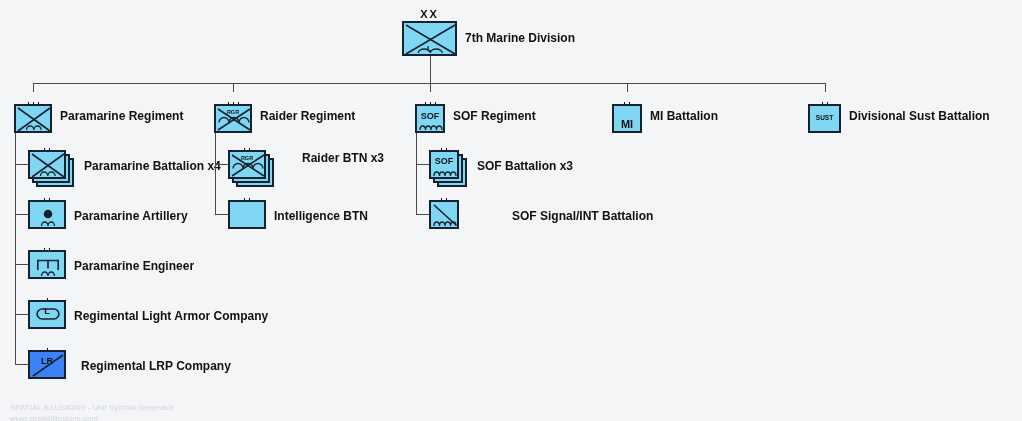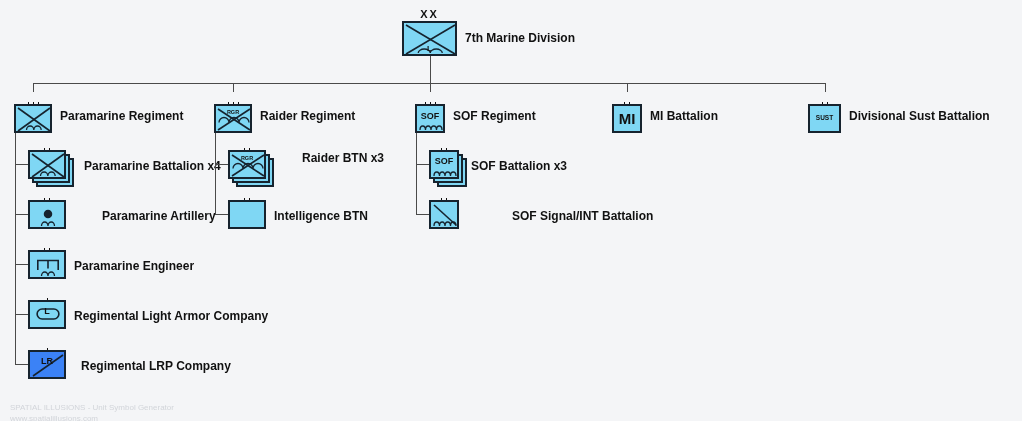--- a/index.html
+++ b/index.html
@@ -132,21 +132,21 @@
     </div>
     <div class="line hline" style="left: 15px; top: 214px; width: 13px; background: rgb(74, 74, 74);"></div>
     <div class="node" style="left: 28px; top: 200px; width: 38px; height: 29px;">
       <div class="echelon" style="left: 0px; top: -11px;"><span class="ech-tick"></span><span class="ech-tick"></span></div>
       <div class="frame" style="left: 0px; top: 0px; width: 38px; height: 29px; background: rgb(127, 215, 244); border-color: rgb(22, 35, 46);">
         <svg class="icon" width="34" height="25" viewBox="0 0 34 25" style="left: 1px; top: 1px;">
           <circle cx="17" cy="11" r="4.25" fill="#16232e"></circle>
           <path d="M 2 23 A 3.25 4 0 0 1 8.5 23 A 3.25 4 0 0 1 15 23" stroke="#16232e" stroke-width="1.3" fill="none" transform="translate(8.5,0)"></path>
         </svg>
       </div>
-      <div class="label" style="left: 46px; top: 10px; margin-left: 28px;">Paramarine Artillery</div>
+      <div class="label" style="left: 46px; top: 10px;">Paramarine Artillery</div>
     </div>
     <div class="line hline" style="left: 15px; top: 264px; width: 13px; background: rgb(74, 74, 74);"></div>
     <div class="node" style="left: 28px; top: 250px; width: 38px; height: 29px;">
       <div class="echelon" style="left: 0px; top: -11px;"><span class="ech-tick"></span><span class="ech-tick"></span></div>
       <div class="frame" style="left: 0px; top: 0px; width: 38px; height: 29px; background: rgb(127, 215, 244); border-color: rgb(22, 35, 46);">
         <svg class="icon" width="34" height="25" viewBox="0 0 34 25" style="left: 1px; top: 1px;">
           <path d="M 6.800000000000001 17 L 6.800000000000001 7.5 L 27.200000000000003 7.5 L 27.200000000000003 17" stroke="#16232e" stroke-width="1.6" fill="none"></path>
           <line x1="17" y1="7.5" x2="17" y2="15.5" stroke="#16232e" stroke-width="1.6" fill="none"></line>
           <path d="M 2 23 A 3.25 4 0 0 1 8.5 23 A 3.25 4 0 0 1 15 23" stroke="#16232e" stroke-width="1.3" fill="none" transform="translate(8.5,0)"></path>
         </svg>
@@ -226,38 +226,38 @@
     <div class="node" style="left: 429px; top: 150px; width: 30px; height: 29px;">
       <div class="echelon" style="left: 0px; top: -11px;"><span class="ech-tick"></span><span class="ech-tick"></span></div>
       <div class="stack-sh" style="left: 8px; top: 8px; width: 30px; height: 29px; background: rgb(127, 215, 244); border-color: rgb(22, 35, 46);"></div>
       <div class="stack-sh" style="left: 4px; top: 4px; width: 30px; height: 29px; background: rgb(127, 215, 244); border-color: rgb(22, 35, 46);"></div>
       <div class="frame" style="left: 0px; top: 0px; width: 30px; height: 29px; background: rgb(127, 215, 244); border-color: rgb(22, 35, 46);">
         <svg class="icon" width="26" height="25" viewBox="0 0 26 25" style="left: 1px; top: 1px;">
           <path d="M 2 23 A 2.75 4 0 0 1 7.5 23 A 2.75 4 0 0 1 13 23 A 2.75 4 0 0 1 18.5 23 A 2.75 4 0 0 1 24 23" stroke="#16232e" stroke-width="1.3" fill="none"></path>
         </svg>
         <div class="inner-text" style="top: 5px; font-size: 9px;">SOF</div>
       </div>
-      <div class="label" style="left: 42px; top: 10px; text-align: center;">SOF Battalion x3</div>
+      <div class="label" style="left: 48px; top: 10px; text-align: center;">SOF Battalion x3</div>
     </div>
     <div class="line hline" style="left: 416px; top: 214px; width: 13px; background: rgb(74, 74, 74);"></div>
     <div class="node" style="left: 429px; top: 200px; width: 30px; height: 29px;">
       <div class="echelon" style="left: 0px; top: -11px;"><span class="ech-tick"></span><span class="ech-tick"></span></div>
       <div class="frame" style="left: 0px; top: 0px; width: 30px; height: 29px; background: rgb(127, 215, 244); border-color: rgb(22, 35, 46);">
         <svg class="icon" width="26" height="25" viewBox="0 0 26 25" style="left: 1px; top: 1px;">
           <line x1="2" y1="2" x2="24" y2="22" stroke="#16232e" stroke-width="1.6" fill="none"></line>
           <path d="M 2 23 A 2.75 4 0 0 1 7.5 23 A 2.75 4 0 0 1 13 23 A 2.75 4 0 0 1 18.5 23 A 2.75 4 0 0 1 24 23" stroke="#16232e" stroke-width="1.3" fill="none"></path>
         </svg>
       </div>
       <div class="label" style="left: 38px; top: 10px; padding-left: 45px;">SOF Signal/INT Battalion</div>
     </div>
     <div class="node" style="left: 612px; top: 104px; width: 30px; height: 29px;">
       <div class="echelon" style="left: 0px; top: -11px;"><span class="ech-tick"></span><span class="ech-tick"></span></div>
       <div class="frame" style="left: 0px; top: 0px; width: 30px; height: 29px; background: rgb(127, 215, 244); border-color: rgb(22, 35, 46);">
         <svg class="icon" width="26" height="25" viewBox="0 0 26 25" style="left: 1px; top: 1px;"></svg>
-        <div class="inner-text" style="top: 5px; font-size: 15px;">MI</div>
+        <div class="inner-text" style="top: 13px; font-size: 11px;">MI</div>
       </div>
       <div class="label" style="left: 38px; top: 6px;">MI Battalion</div>
     </div>
     <div class="node" style="left: 808px; top: 104px; width: 33px; height: 29px;">
       <div class="echelon" style="left: 0px; top: -11px;"><span class="ech-tick"></span><span class="ech-tick"></span></div>
       <div class="frame" style="left: 0px; top: 0px; width: 33px; height: 29px; background: rgb(127, 215, 244); border-color: rgb(22, 35, 46);">
         <svg class="icon" width="29" height="25" viewBox="0 0 29 25" style="left: 1px; top: 1px;"></svg>
         <div class="inner-text" style="top: 9px; font-size: 6.5px;">SUST</div>
       </div>
       <div class="label" style="left: 41px; top: 6px;">Divisional Sust Battalion</div>

